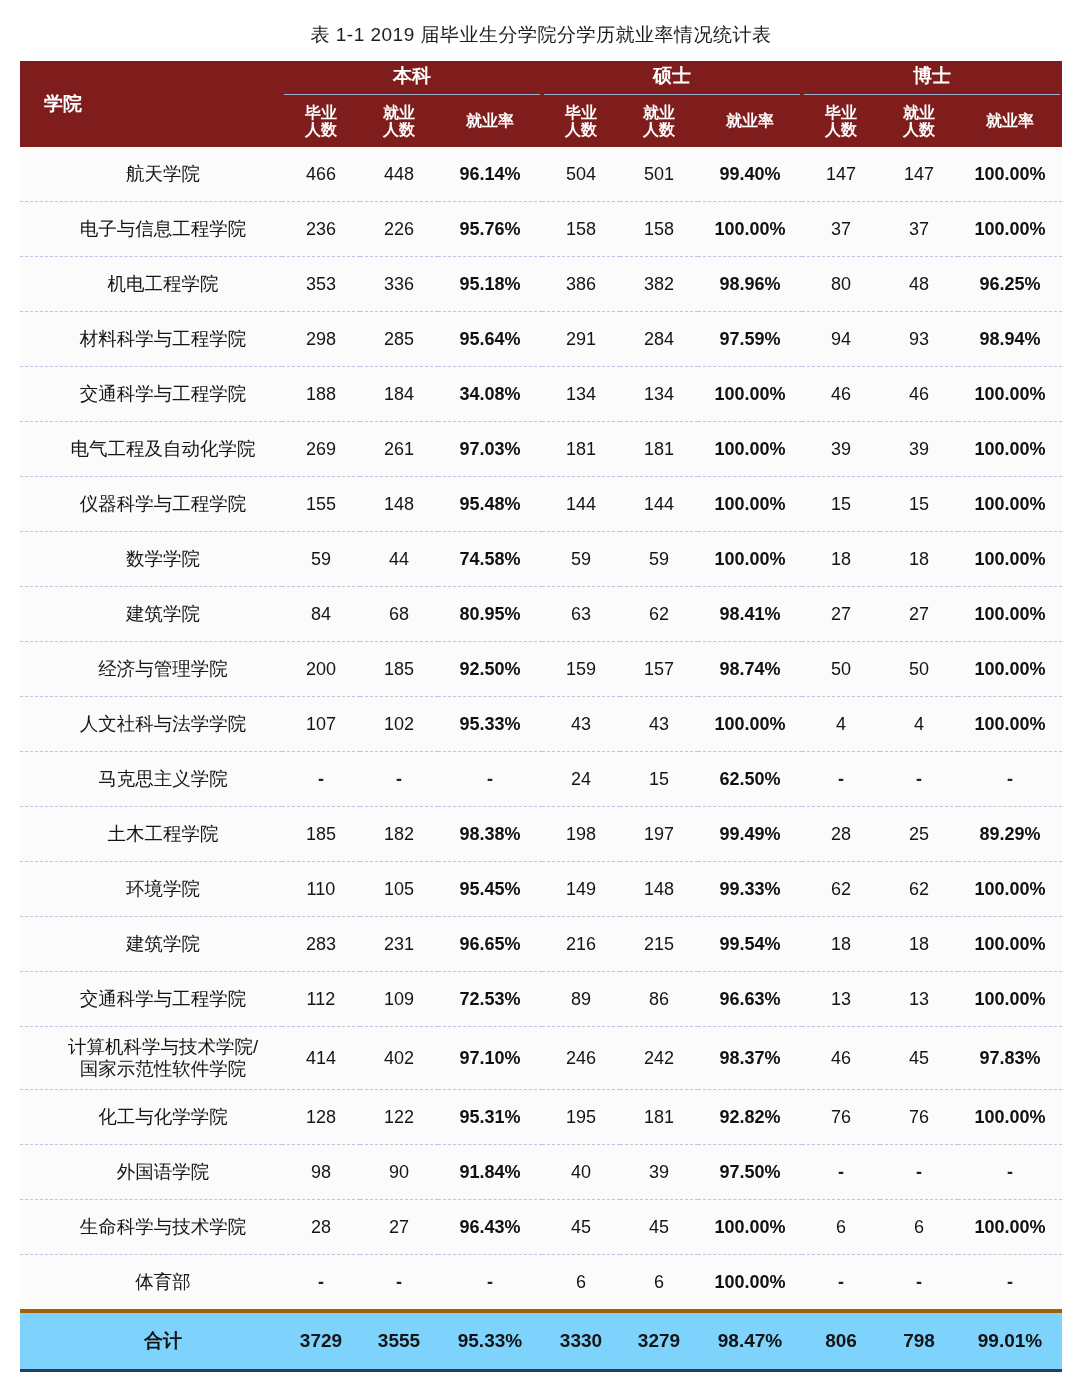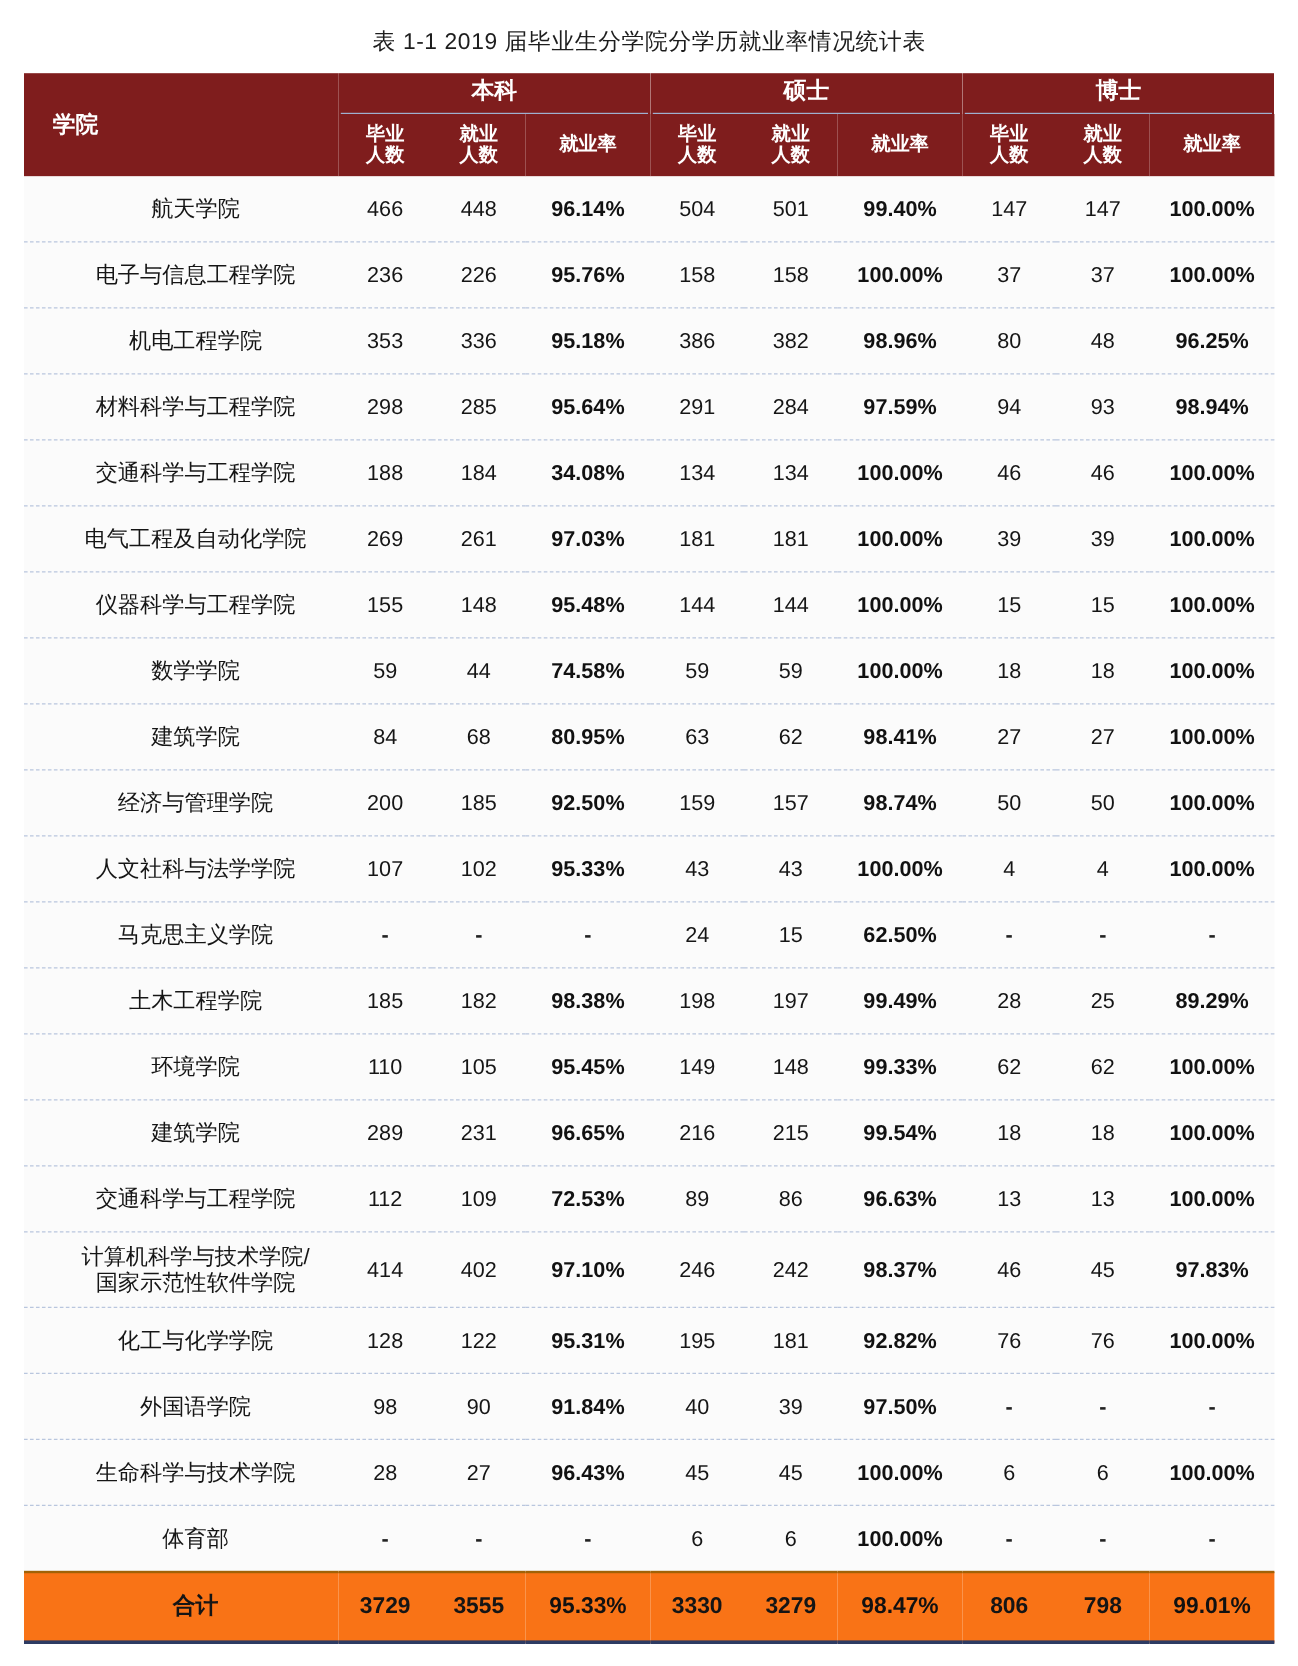--- a/index.html
+++ b/index.html
@@ -116,26 +116,26 @@
     font-weight: 700;
     color: #111111;
     font-size: 18px;
   }
   tbody td.dash { color: #222; font-weight: 700; }
 
   tbody tr.tall td { height: 62px; }
 
   
   tbody tr.total-row td {
-    border-top: 2px solid #a16207;
+    border-top: 4px solid #a16207;
     border-bottom: 3px solid #2d3b63;
     height: 56px;
     font-weight: 700;
     font-size: 19px;
-    background: #f97316;
+    background: #7dd3fc;
   }
   tbody tr.total-row td.college-name {
     font-weight: 700;
     font-size: 19px;
   }
   tbody tr.last-data td { border-bottom: none; }
 
   
   col.c-college { width: 262px; }
   col.c-grad    { width: 78px; }
@@ -385,21 +385,21 @@
           <td class="cnt">148</td>
           <td class="rate">99.33%</td>
           <td class="cnt">62</td>
           <td class="cnt">62</td>
           <td class="rate">100.00%</td>
         </tr>
         <tr>
           <td class="college-name">
             <span class="nm-line">建筑学院</span>
           </td>
-          <td class="cnt">289</td>
+          <td class="cnt">283</td>
           <td class="cnt">231</td>
           <td class="rate">96.65%</td>
           <td class="cnt">216</td>
           <td class="cnt">215</td>
           <td class="rate">99.54%</td>
           <td class="cnt">18</td>
           <td class="cnt">18</td>
           <td class="rate">100.00%</td>
         </tr>
         <tr>

